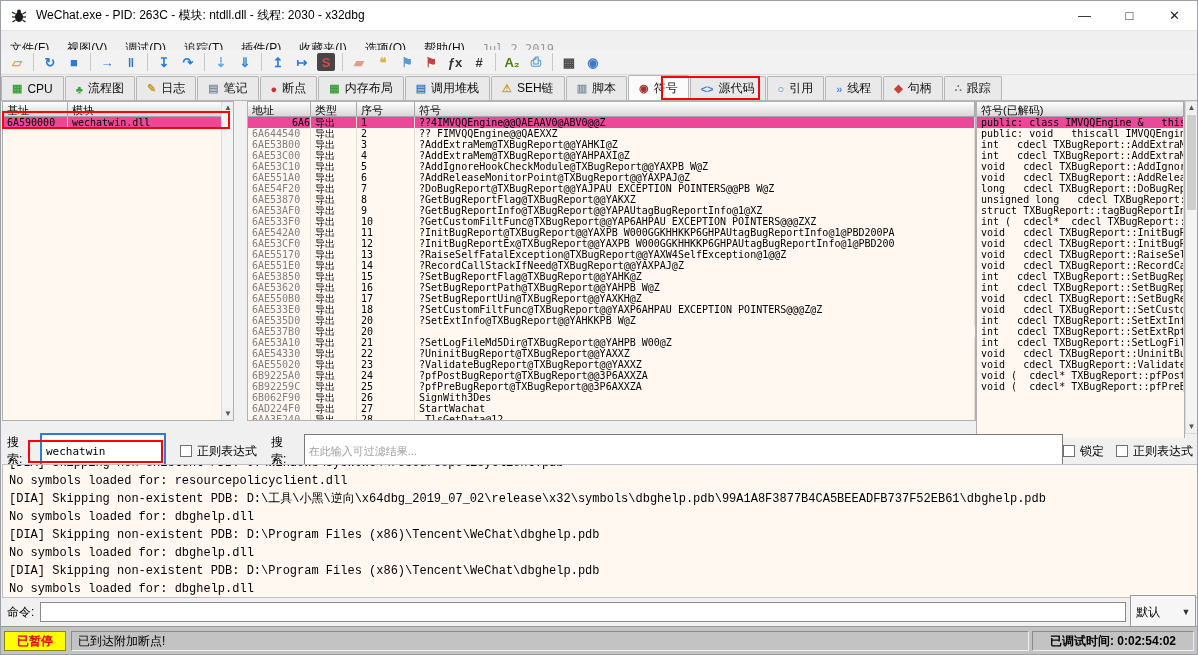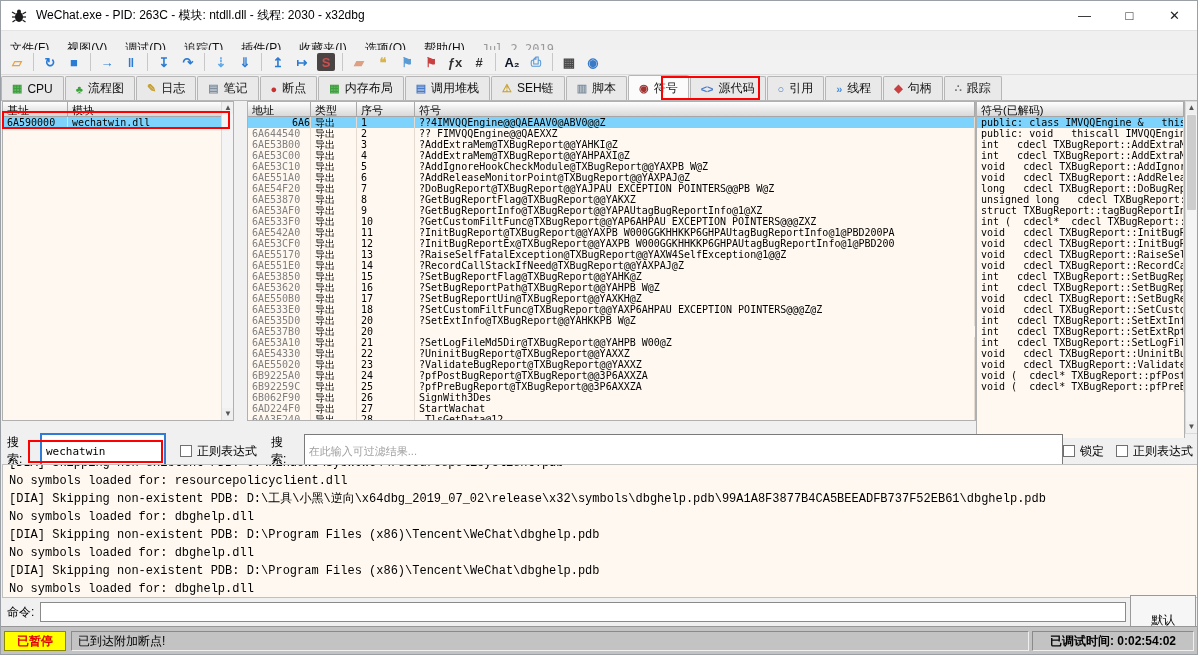--- a/index.html
+++ b/index.html
@@ -33,21 +33,21 @@
   
   .panels { position:absolute; left:0; top:100px; width:100%; height:334px; background:#f0f0f0; }
   .panel { position:absolute; top:0; background:#fff8f0; border:1px solid #b0b0b0; overflow:hidden; }
   .mod-panel   { left:1px;   width:232px; height:320px; }
   .sym-panel   { left:246px; width:729px; height:320px; }
   .undec-panel { left:975px; width:209px; height:345px; }
   .grid-head { display:grid; height:15px; background:linear-gradient(#fefefe,#d8d8d8); border-bottom:1px solid #a6a6a6; font-size:11px; color:#000; }
   .grid-head > div { padding:1px 0 0 4px; border-right:1px solid #a9a9a9; overflow:hidden; white-space:nowrap; }
   .t-row { display:grid; height:11px; line-height:11px; font-family:"DejaVu Sans Mono",monospace; font-size:10px; white-space:pre; color:#000; }
   .t-row > div { padding-left:4px; border-right:1px solid #e4dcd2; overflow:hidden; }
-  .t-row.sel { background:#7dd3fc; }
+  .t-row.sel { background:#ec4899; }
   .addr { color:#7f7f7f; }
   .t-row.sel .addr { color:#000;padding-left:44px; }
   .mod-cols  { grid-template-columns:65px 1fr; }
   .sym-cols  { grid-template-columns:63px 46px 58px 1fr; }
   .undec-cols{ grid-template-columns:1fr; }
   .mod-name { text-decoration:underline; }
 
   
   .sb { position:absolute; background:#f4f4f4; border:1px solid #dadada; }
   .sb-btn { position:absolute; background:#f0f0f0; color:#555; font-size:8px; line-height:12px; text-align:center; }
@@ -66,21 +66,21 @@
 
   
   .logarea { position:absolute; left:1px; top:463px; width:1196px; height:134px; background:#fff8f0; border:1px solid #c0c0c0; overflow:hidden; }
   .log-inner { margin-top:-11px; padding-left:6px; }
   .log-line { font-family:"Liberation Mono",monospace; font-size:12px; line-height:18px; white-space:pre; color:#000; }
 
   
   .commandbar { position:absolute; left:0; top:598px; width:100%; height:26px; background:#f0f0f0; display:flex; align-items:center; font-size:12px; }
   .cmd-lbl { margin:0 6px; }
   .cmd-input { width:1086px; height:20px; border:1px solid #8a8a8a; background:#fff; outline:none; font-size:12px; padding:0 4px; }
-  .cmd-dd { margin-left:4px; width:66px; height:20px; background:#f6f6f6; border:1px solid #9a9a9a; display:flex; align-items:center; justify-content:space-between; padding:16px 5px;flex-direction:column; }
+  .cmd-dd { margin-left:4px; width:66px; height:20px; background:#f6f6f6; border:1px solid #9a9a9a; display:flex; align-items:center; justify-content:space-between; padding:16px 5px; }
   .cmd-dd .car { font-size:9px; color:#333; }
 
   
   .statusbar { position:absolute; left:0; top:625px; width:100%; height:29px; background:#c3c3c3; border-top:1px solid #979797; display:flex; align-items:center; font-size:12px; }
   .badge-paused { width:62px; height:20px; margin-left:3px; background:#ffff00; border:1px solid #8a8a00; color:#e00000; font-weight:bold; display:flex; align-items:center; justify-content:center; }
   .status-msg { width:958px; height:20px; margin-left:5px; border:1px solid; border-color:#8a8a8a #efefef #efefef #8a8a8a; display:flex; align-items:center; padding-left:6px; color:#000; background:#c3c3c3; }
   .status-time { margin-left:auto; margin-right:3px; width:162px; height:20px; border:1px solid; border-color:#8a8a8a #efefef #efefef #8a8a8a; display:flex; align-items:center; justify-content:center; font-weight:bold; }
 
   
   .annot { position:absolute; border:2px solid #ff0000; pointer-events:none; z-index:50; }
@@ -142,21 +142,21 @@
       <span class="tb-icon" style="color: rgb(43, 123, 212);">↦</span>
       <span class="tb-icon tb-dark" style="color: rgb(200, 80, 80);">S</span>
       <span class="tb-sep"></span>
       <span class="tb-icon" style="color: rgb(221, 160, 131);">▰</span>
       <span class="tb-icon" style="color: rgb(216, 180, 74);">❝</span>
       <span class="tb-icon" style="color: rgb(90, 155, 212);">⚑</span>
       <span class="tb-icon" style="color: rgb(200, 64, 64);">⚑</span>
       <span class="tb-icon" style="color: rgb(51, 51, 51);">ƒx</span>
       <span class="tb-icon" style="color: rgb(51, 51, 51);">#</span>
       <span class="tb-sep"></span>
-      <span class="tb-icon" style="color: #0f172a;">A₂</span>
+      <span class="tb-icon" style="color: #4d7c0f;">A₂</span>
       <span class="tb-icon" style="color: rgb(90, 155, 212);">⎙</span>
       <span class="tb-sep"></span>
       <span class="tb-icon" style="color: rgb(74, 74, 74);">▦</span>
       <span class="tb-icon" style="color: rgb(58, 123, 200);">◉</span>
     </div>
 
   <div class="tabbar" id="tabbar">
       <div class="tab">
         <span class="t-ic" style="color: rgb(61, 160, 61);">▦</span>
         <span>CPU</span>

